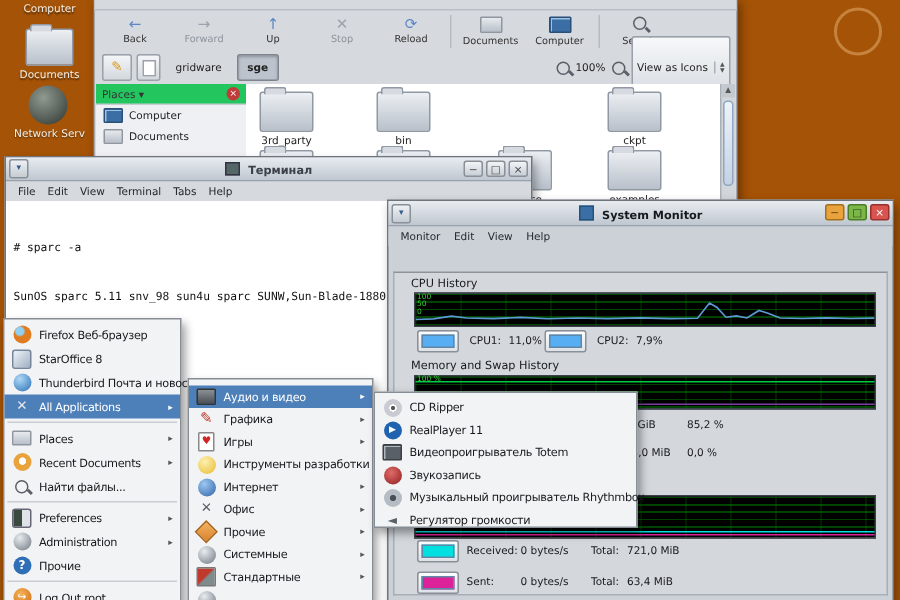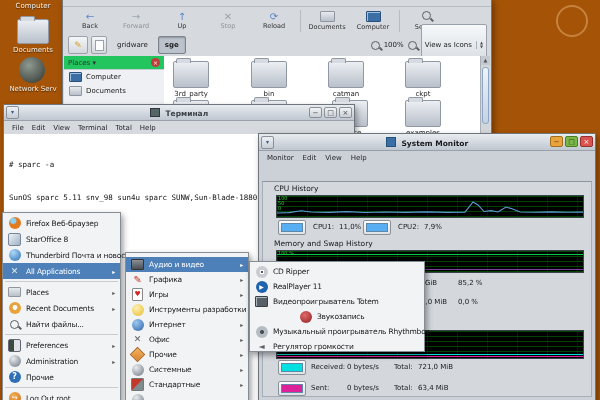--- a/index.html
+++ b/index.html
@@ -226,24 +226,20 @@
 
     <div class="abs" style="left:101px;top:57px;right:10px;bottom:1px;background:#fff;"></div>
     <div class="ficon" style="left:93px;top:62px;">
       <div class="folder"></div>
       <span>3rd_party</span>
     </div>
     <div class="ficon" style="left:171px;top:62px;">
       <div class="folder"></div>
       <span>bin</span>
     </div>
-    <div class="ficon" style="left:248px;top:62px;">
-      <div class="folder"></div>
-      <span>catman</span>
-    </div>
     <div class="ficon" style="left:325px;top:62px;">
       <div class="folder"></div>
       <span>ckpt</span>
     </div>
 
     <div class="ficon" style="left:93px;top:101px;">
       <div class="folder"></div>
     </div>
     <div class="ficon" style="left:171px;top:101px;">
       <div class="folder"></div>
@@ -273,21 +269,21 @@
         <div class="wbtn">−</div>
         <div class="wbtn">□</div>
         <div class="wbtn">×</div>
       </div>
     </div>
     <div class="menubar" style="top:16px;height:13px;gap:8px;">
       <span>File</span>
       <span>Edit</span>
       <span>View</span>
       <span>Terminal</span>
-      <span>Total</span>
+      <span>Tabs</span>
       <span>Help</span>
     </div>
     <div class="term-body" style="left:0;top:29px;right:0;bottom:0;">
       <div># sparc -a</div>
       <div>SunOS sparc 5.11 snv_98 sun4u sparc SUNW,Sun-Blade-1880</div>
       <div><span># </span><span class="cursor"></span></div>
     </div>
   </div>
 
   <div class="win" style="left:258px;top:133px;width:336px;height:266px;z-index:4;background:#ccd1d7;">
@@ -518,21 +514,21 @@
           <span class="rnd i-real">▶</span>
         </span>
       <span>RealPlayer 11</span>
     </div>
     <div class="mi" style="height:15px;">
       <span class="mic">
           <span class="i-totem"></span>
         </span>
       <span>Видеопроигрыватель Totem</span>
     </div>
-    <div class="mi" style="height:15px;margin-left:44px;">
+    <div class="mi" style="height:15px;">
       <span class="mic">
           <span class="rnd i-rec"></span>
         </span>
       <span>Звукозапись</span>
     </div>
     <div class="mi" style="height:15px;">
       <span class="mic">
           <span class="rnd i-rb"></span>
         </span>
       <span>Музыкальный проигрыватель Rhythmbox</span>

